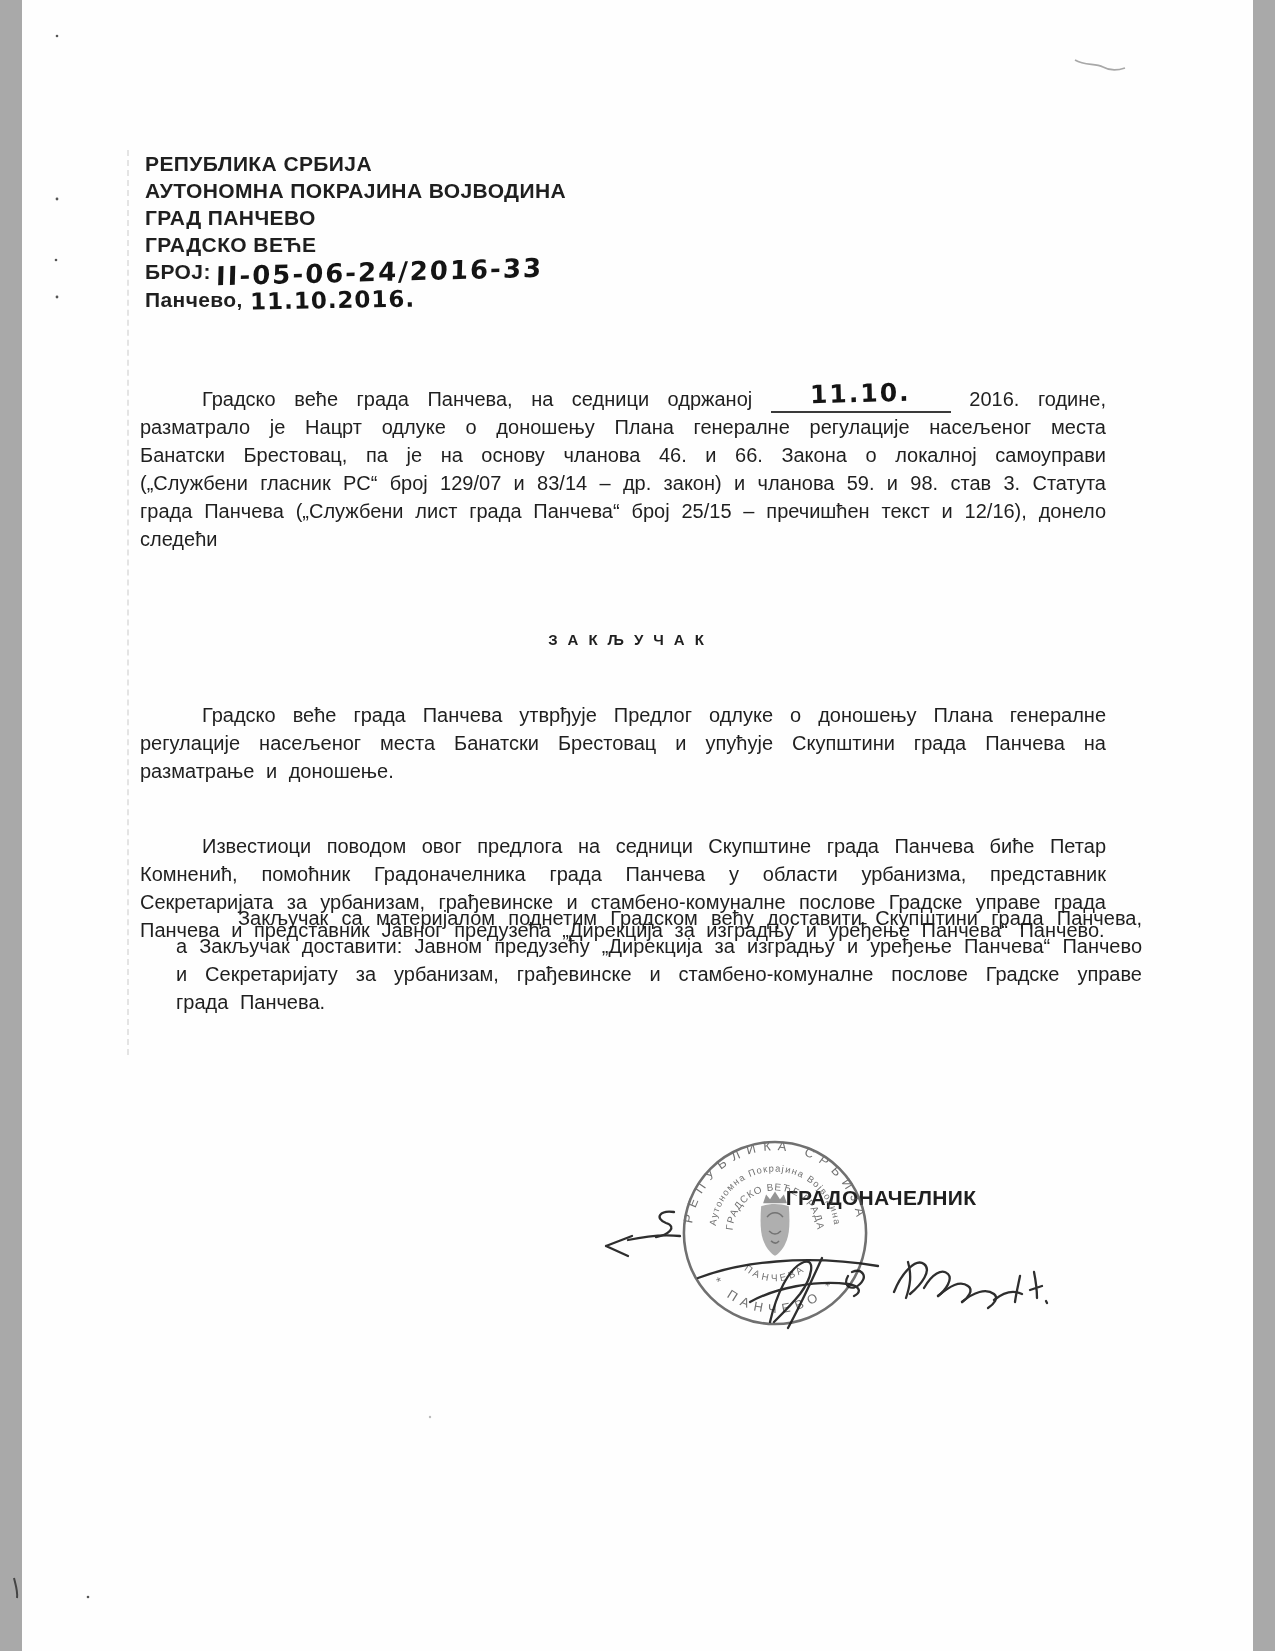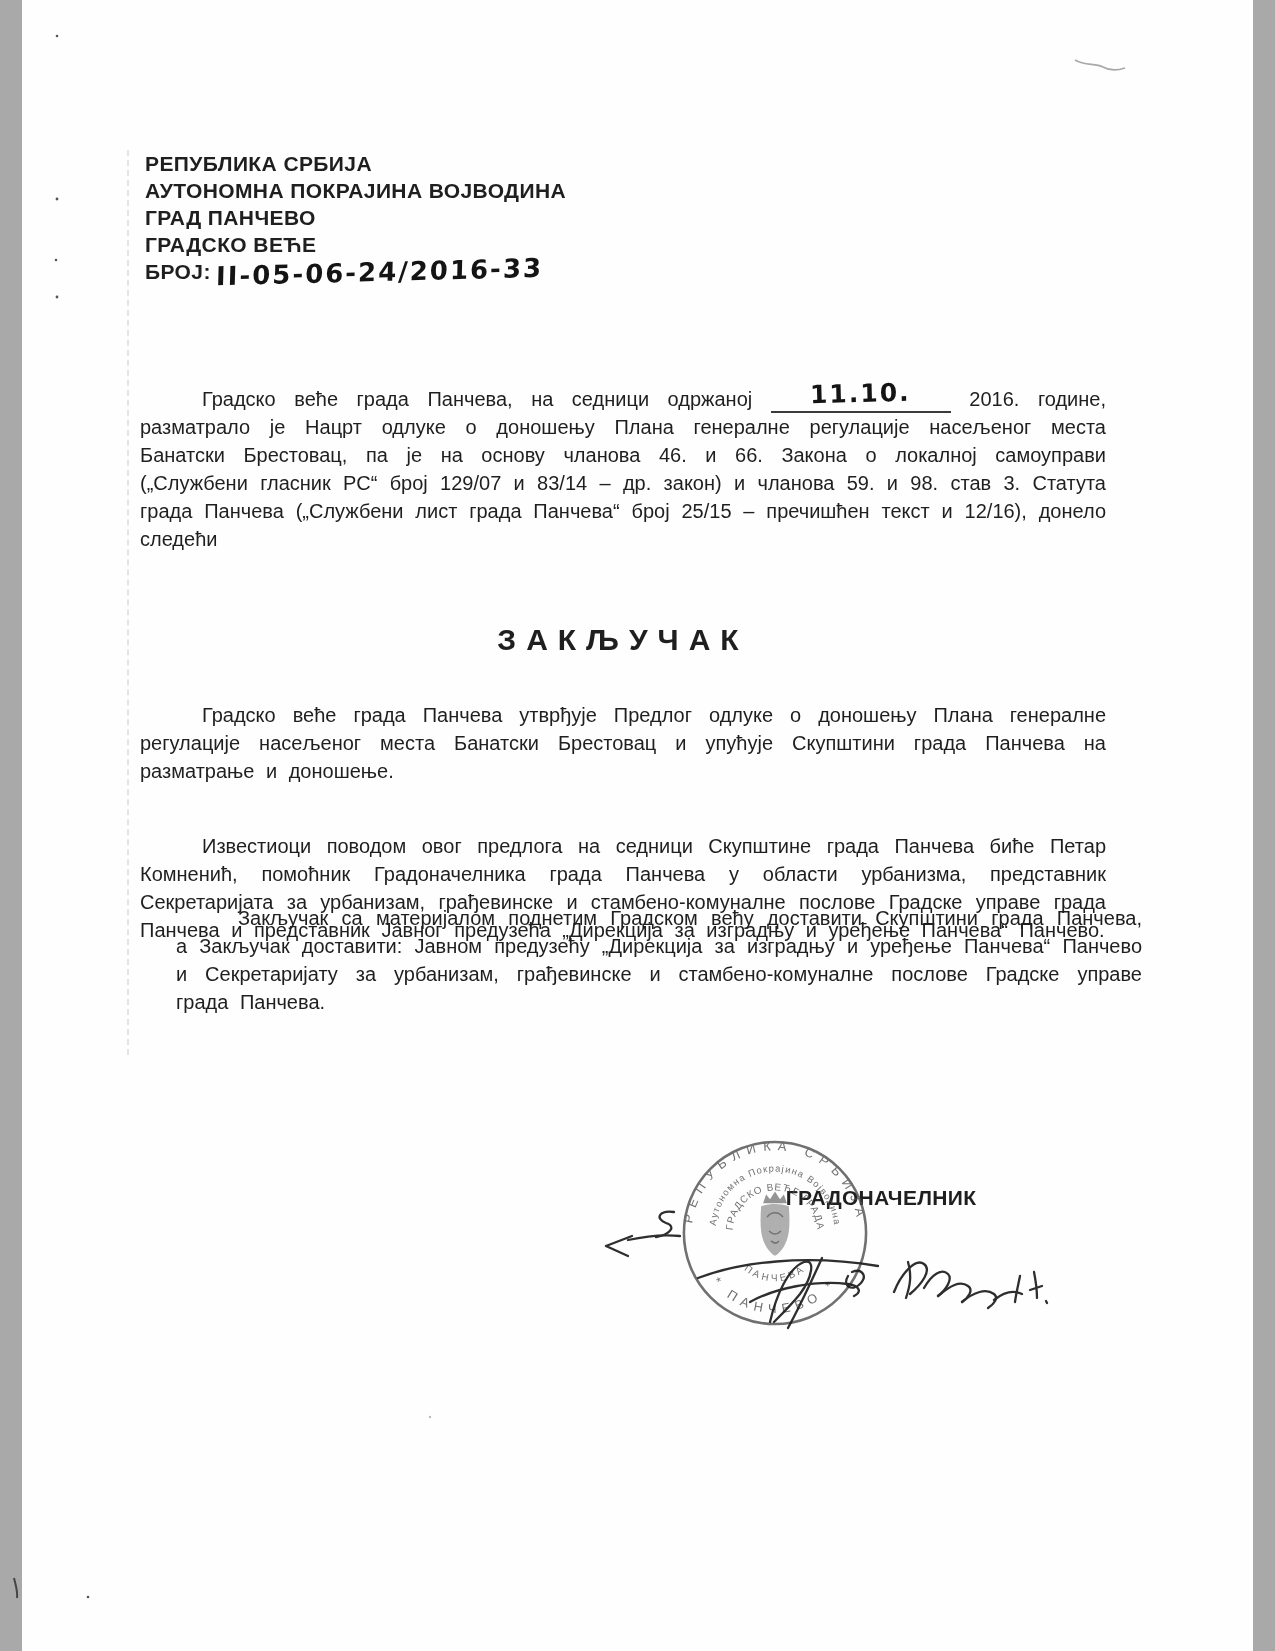--- a/index.html
+++ b/index.html
@@ -39,22 +39,22 @@
   #par-3{top:832px;}
   #par-4{top:904px;margin-left:36px;}
 
   .date-blank{
     display:inline-block;width:180px;height:27px;text-indent:0;
     border-bottom:2px solid #3a3a3a;text-align:center;word-spacing:0;
   }
   .hand-date-inline{font-size:25px;letter-spacing:2px;transform:rotate(-1.5deg);position:relative;top:-4px;}
 
   .title{
-    position:absolute;left:140px;top:623px;width:966px;margin:0;
-    text-align:center;font-size:30px;font-weight:bold;letter-spacing:10px;
+    position:absolute;left:140px;top:623px;width:966px;margin:8px;
+    text-align:center;font-size:15px;font-weight:bold;letter-spacing:10px;
   }
 
   .sigblock{
     position:absolute;left:660px;top:1183px;width:442px;
     text-align:center;font-weight:bold;font-size:21px;line-height:29px;letter-spacing:.3px;
   }
 
   .stamp{position:absolute;left:676px;top:1134px;width:198px;height:198px;pointer-events:none;}
   .signatures{position:absolute;left:590px;top:1180px;width:490px;height:170px;pointer-events:none;}
 
@@ -71,20 +71,21 @@
 <div class="edge left"></div>
 <div class="edge right"></div>
 <div class="artifact-dashes"></div>
 
 <div class="header">
   <div>РЕПУБЛИКА СРБИЈА</div>
   <div>АУТОНОМНА ПОКРАЈИНА ВОЈВОДИНА</div>
   <div>ГРАД ПАНЧЕВО</div>
   <div>ГРАДСКО ВЕЋЕ</div>
   <div><span>БРОЈ:</span><span class="hand hand-number">II-05-06-24/2016-33</span></div>
+  <div><span>Панчево,</span><span class="hand hand-date-header">11.10.2016.</span></div>
 </div>
 
 <p class="par" id="par-intro"><span>Градско веће града Панчева, на седници одржаној</span>
   <span class="date-blank"><span class="hand hand-date-inline">11.10.</span></span>
   <span>2016. године, разматрало је Нацрт одлуке о доношењу Плана генералне регулације насељеног места Банатски Брестовац, па је на основу чланова 46. и 66. Закона о локалној самоуправи („Службени гласник РС“ број 129/07 и 83/14 – др. закон) и чланова 59. и 98. став 3. Статута града Панчева („Службени лист града Панчева“ број 25/15 – пречишћен текст и 12/16), донело следећи</span></p>
 
 <h1 class="title">ЗАКЉУЧАК</h1>
 
 <p class="par" id="par-2">Градско веће града Панчева утврђује Предлог одлуке о доношењу Плана генералне регулације насељеног места Банатски Брестовац и упућује Скупштини града Панчева на разматрање и доношење.</p>
 <p class="par" id="par-3">Известиоци поводом овог предлога на седници Скупштине града Панчева биће Петар Комненић, помоћник Градоначелника града Панчева у области урбанизма, представник Секретаријата за урбанизам, грађевинске и стамбено-комуналне послове Градске управе града Панчева и представник Јавног предузећа „Дирекција за изградњу и уређење Панчева“ Панчево.</p>

